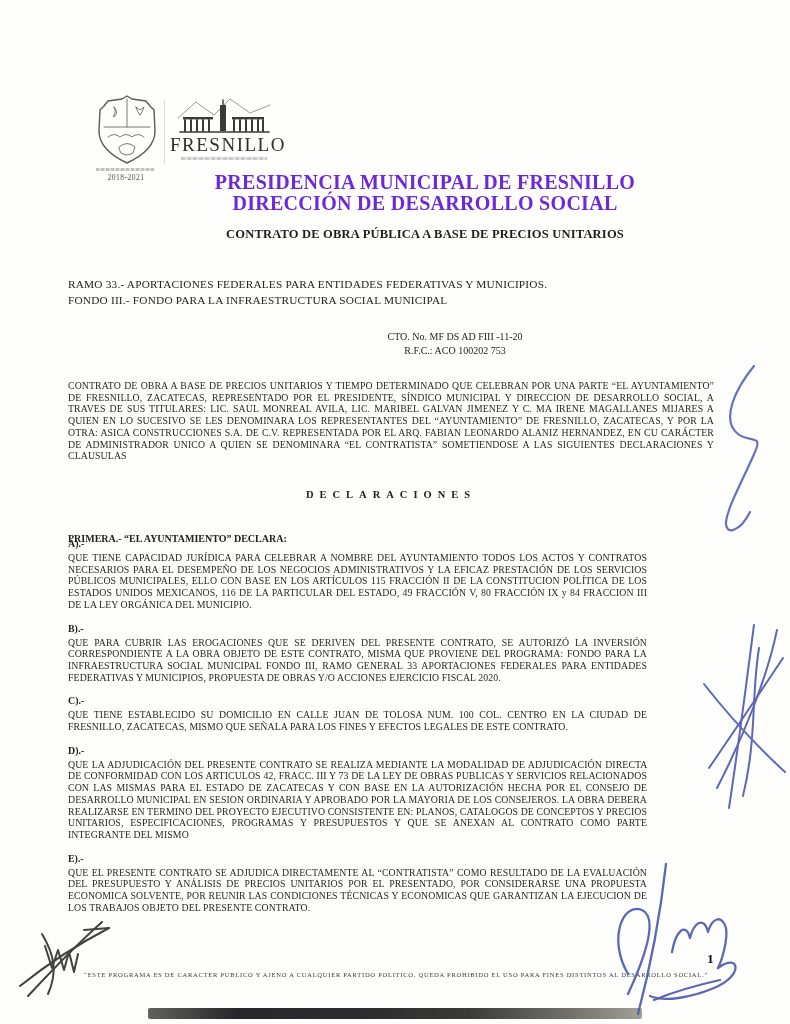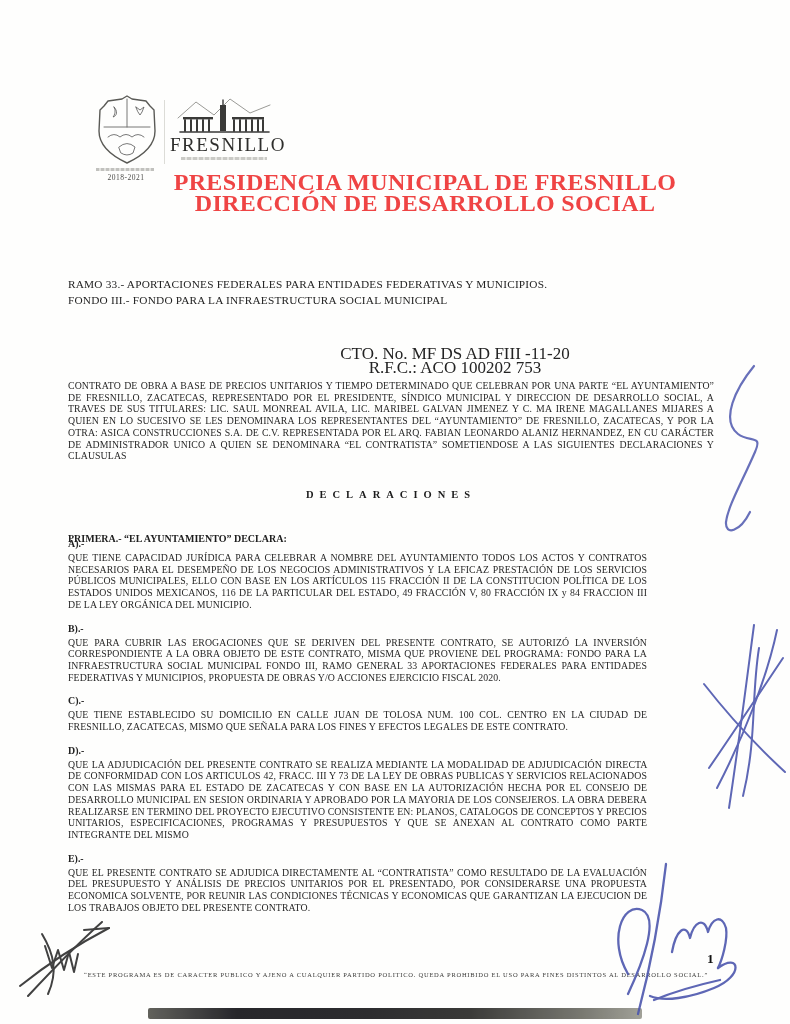--- a/index.html
+++ b/index.html
@@ -21,31 +21,31 @@
   .logo-divider{left:164px; top:100px; width:1px; height:64px; background:#dcdcd7;}
   .fres{left:170px; top:96px; width:108px;}
   .fres-icon{display:block; margin:0 auto;}
   .fres-word{display:block; font-size:19px; letter-spacing:1.5px;
     color:#2e2e2c; margin-top:-2px; font-weight:normal;}
   .fres-tagline-fuzz{margin:1px auto 0; width:86px; height:2.5px;
     background:repeating-linear-gradient(90deg,#96968f 0 4px,#cfcfc8 4px 6px); opacity:.5;}
 
   
   .title{left:60px; top:172px; width:730px; text-align:center; font-weight:bold;
-    font-size:24px; line-height:21px; color:#ef4444; letter-spacing:.3px;}
+    font-size:20px; line-height:21px; color:#6d28d9; letter-spacing:.3px;}
   .subtitle{left:60px; top:227px; width:730px; text-align:center; font-weight:bold;
     font-size:12.5px; color:#1d1d1d; letter-spacing:.2px;}
 
   
   .program{left:68px; top:276px; width:660px; font-size:11.3px; line-height:16px;
     color:#232323; letter-spacing:.2px;}
 
   
   .reference{left:200px; top:330px; width:510px; text-align:center;
-    font-size:17px; line-height:14px; color:#232323;margin-top:17px;}
+    font-size:10px; line-height:14px; color:#232323;}
 
   
   .intro{left:68px; top:380px; width:646px; font-size:9.8px; line-height:11.7px;
     text-align:justify; color:#272727; letter-spacing:.1px;}
 
   .decl-heading{left:68px; top:489px; width:646px; text-align:center; font-weight:bold;
     font-size:10.5px; letter-spacing:6px; color:#1c1c1c;}
   .primera{left:68px; top:513px; font-weight:bold; font-size:10px; color:#1d1d1d;margin-top:20px;}
 
   .items{left:68px; top:538px; width:648px;}
@@ -95,20 +95,21 @@
       <path d="M6 36 H95" stroke="#3a3a38" stroke-width="1.6"></path>
     </svg>
     <span class="fres-word">FRESNILLO</span>
     <div class="fres-tagline-fuzz"></div>
   </div>
 
   <div class="abs title">
     <div>PRESIDENCIA MUNICIPAL DE FRESNILLO</div>
     <div>DIRECCIÓN DE DESARROLLO SOCIAL</div>
   </div>
+  <div class="abs subtitle">CONTRATO DE OBRA PÚBLICA A BASE DE PRECIOS UNITARIOS</div>
 
   <div class="abs program">
     <div><span class="b">RAMO 33.-</span><span> APORTACIONES FEDERALES PARA ENTIDADES FEDERATIVAS Y MUNICIPIOS.</span></div>
     <div><span class="b">FONDO III.-</span><span> FONDO PARA LA INFRAESTRUCTURA SOCIAL MUNICIPAL</span></div>
   </div>
 
   <div class="abs reference">
     <div><span>CTO. No. </span><span class="b">MF DS AD FIII -11-20</span></div>
     <div><span>R.F.C.: </span><span class="b">ACO 100202 753</span></div>
   </div>

